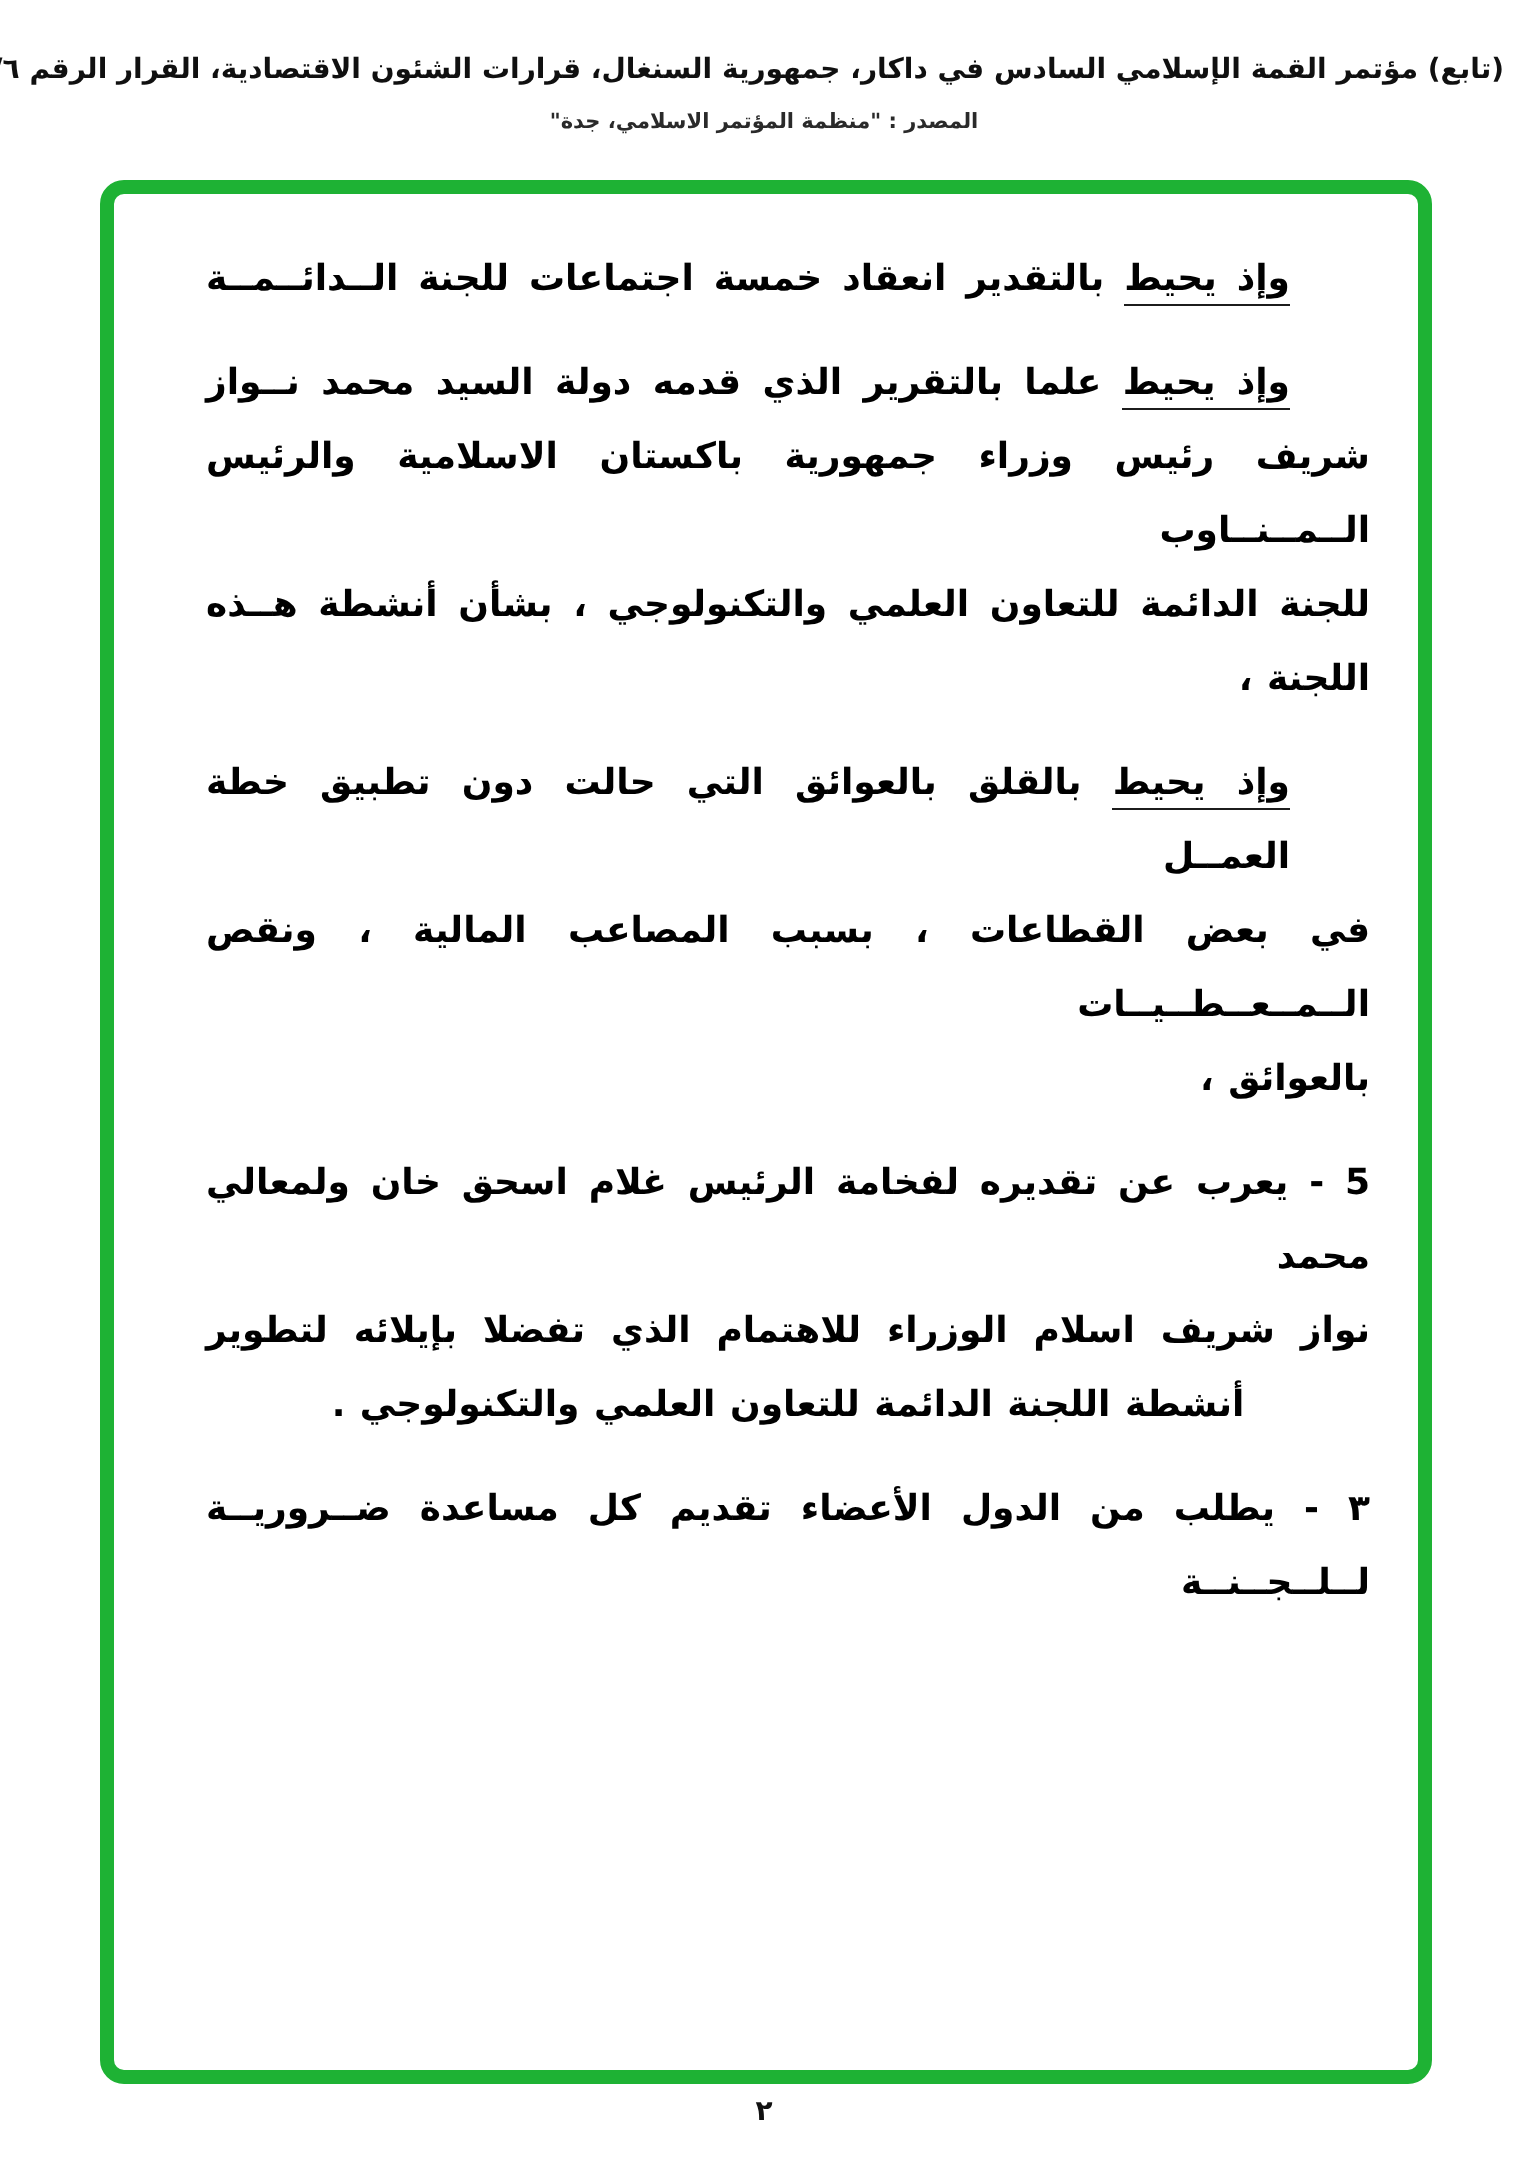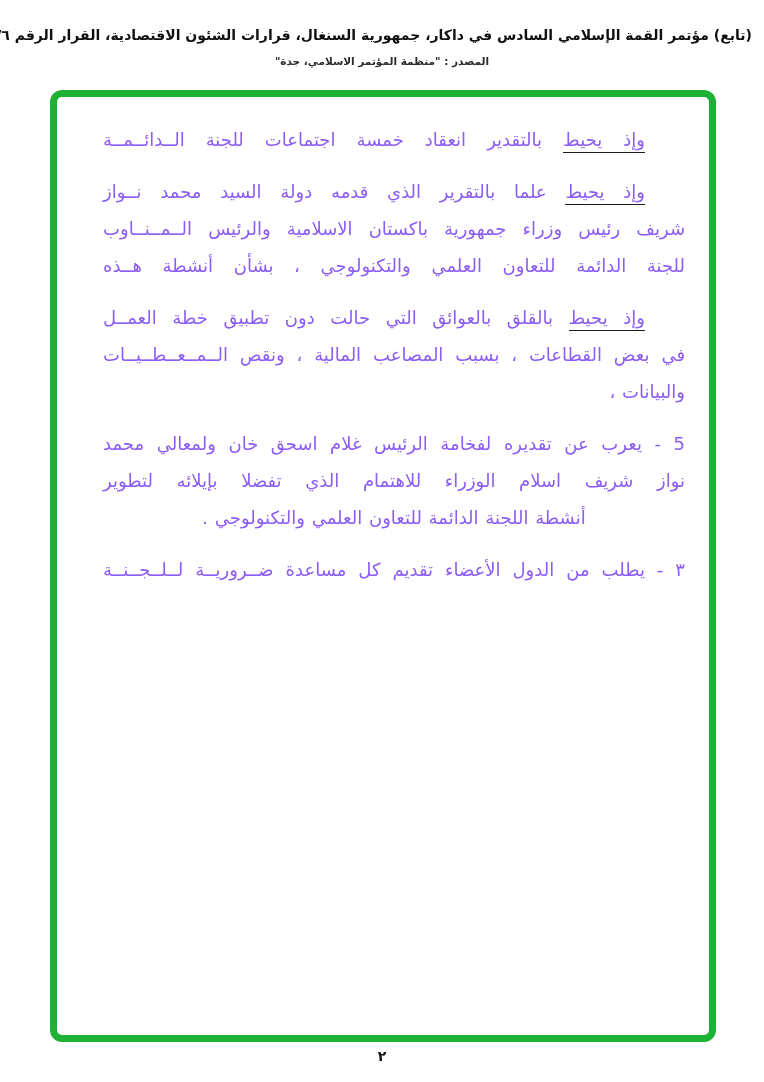--- a/index.html
+++ b/index.html
@@ -35,23 +35,23 @@
     border-radius: 12px;
     padding: 24px 24px 0 46px;
     direction: rtl;
     background: #fff;
   }
 
   
   .block { margin-bottom: 15px; }
   .line {
     direction: rtl;
-    font-size: 18px; font-weight: normal;
+    font-size: 18px; font-weight: bold;
     line-height: 37px;
-    color: #8b5cf6;
+    color: #000000;
     text-align: justify;
     text-align-last: justify;
     word-spacing: 1px;
   }
   .line.first-indent { padding-right: 40px; }
   .line.end-right  { text-align-last: right; }
   .line.end-center { text-align-last: center; }
   .lead-underline {
     border-bottom: 1.5px solid #1c1c1c;
     padding-bottom: 2px;
@@ -75,26 +75,27 @@
   <div class="frame" style="border-color: rgb(30, 178, 52);">
 
     <div class="block">
       <div class="line first-indent"><span class="lead-underline">وإذ يحيط</span><span> بالتقدير انعقاد خمسة اجتماعات للجنة الــدائــمــة</span></div>
     </div>
 
     <div class="block">
       <div class="line first-indent"><span class="lead-underline">وإذ يحيط</span><span> علما بالتقرير الذي قدمه دولة السيد محمد نــواز</span></div>
       <div class="line">شريف رئيس وزراء جمهورية باكستان الاسلامية والرئيس الــمــنــاوب</div>
       <div class="line">للجنة الدائمة للتعاون العلمي والتكنولوجي ، بشأن أنشطة هــذه</div>
+      <div class="line end-right">اللجنة ،</div>
     </div>
 
     <div class="block">
       <div class="line first-indent"><span class="lead-underline">وإذ يحيط</span><span> بالقلق بالعوائق التي حالت دون تطبيق خطة العمــل</span></div>
       <div class="line">في بعض القطاعات ، بسبب المصاعب المالية ، ونقص الــمــعــطــيــات</div>
-      <div class="line end-right">والبيانات ،</div>
+      <div class="line end-right">بالعوائق ،</div>
     </div>
 
     <div class="block">
       <div class="line">5 - يعرب عن تقديره لفخامة الرئيس غلام اسحق خان ولمعالي محمد</div>
       <div class="line">نواز شريف اسلام الوزراء للاهتمام الذي تفضلا بإيلائه لتطوير</div>
       <div class="line end-center">أنشطة اللجنة الدائمة للتعاون العلمي والتكنولوجي .</div>
     </div>
 
 
     <div class="block">

